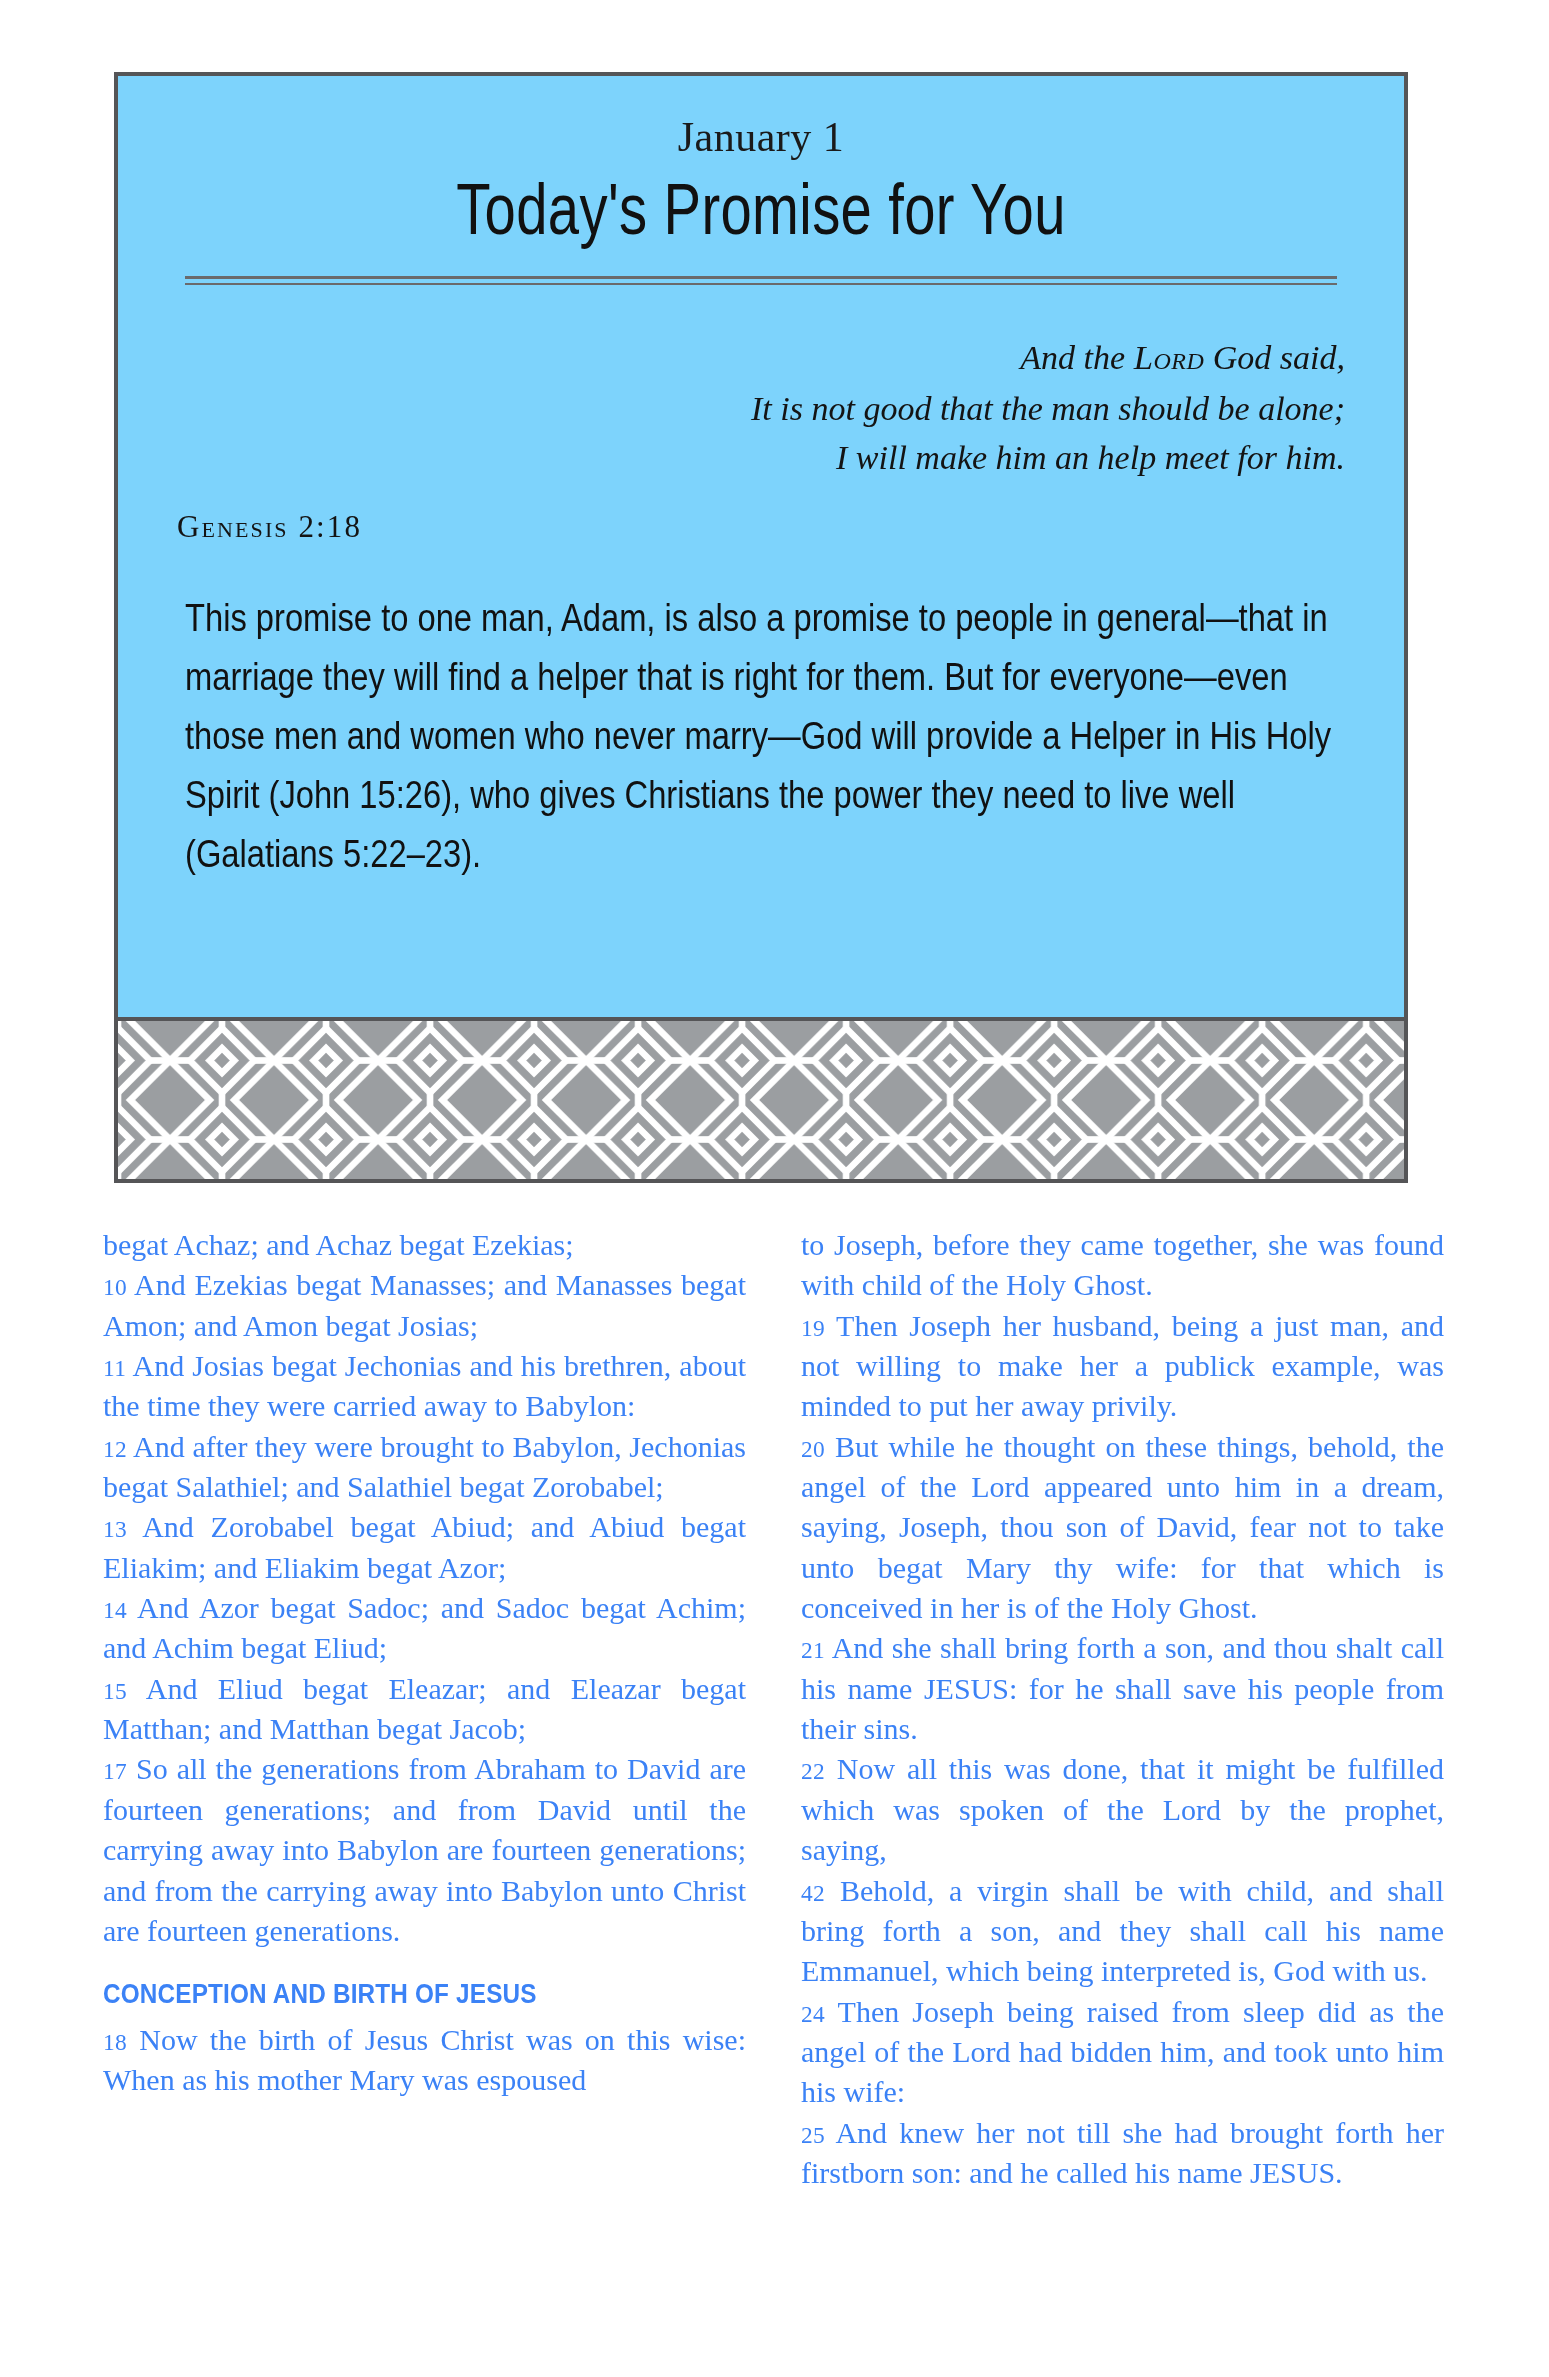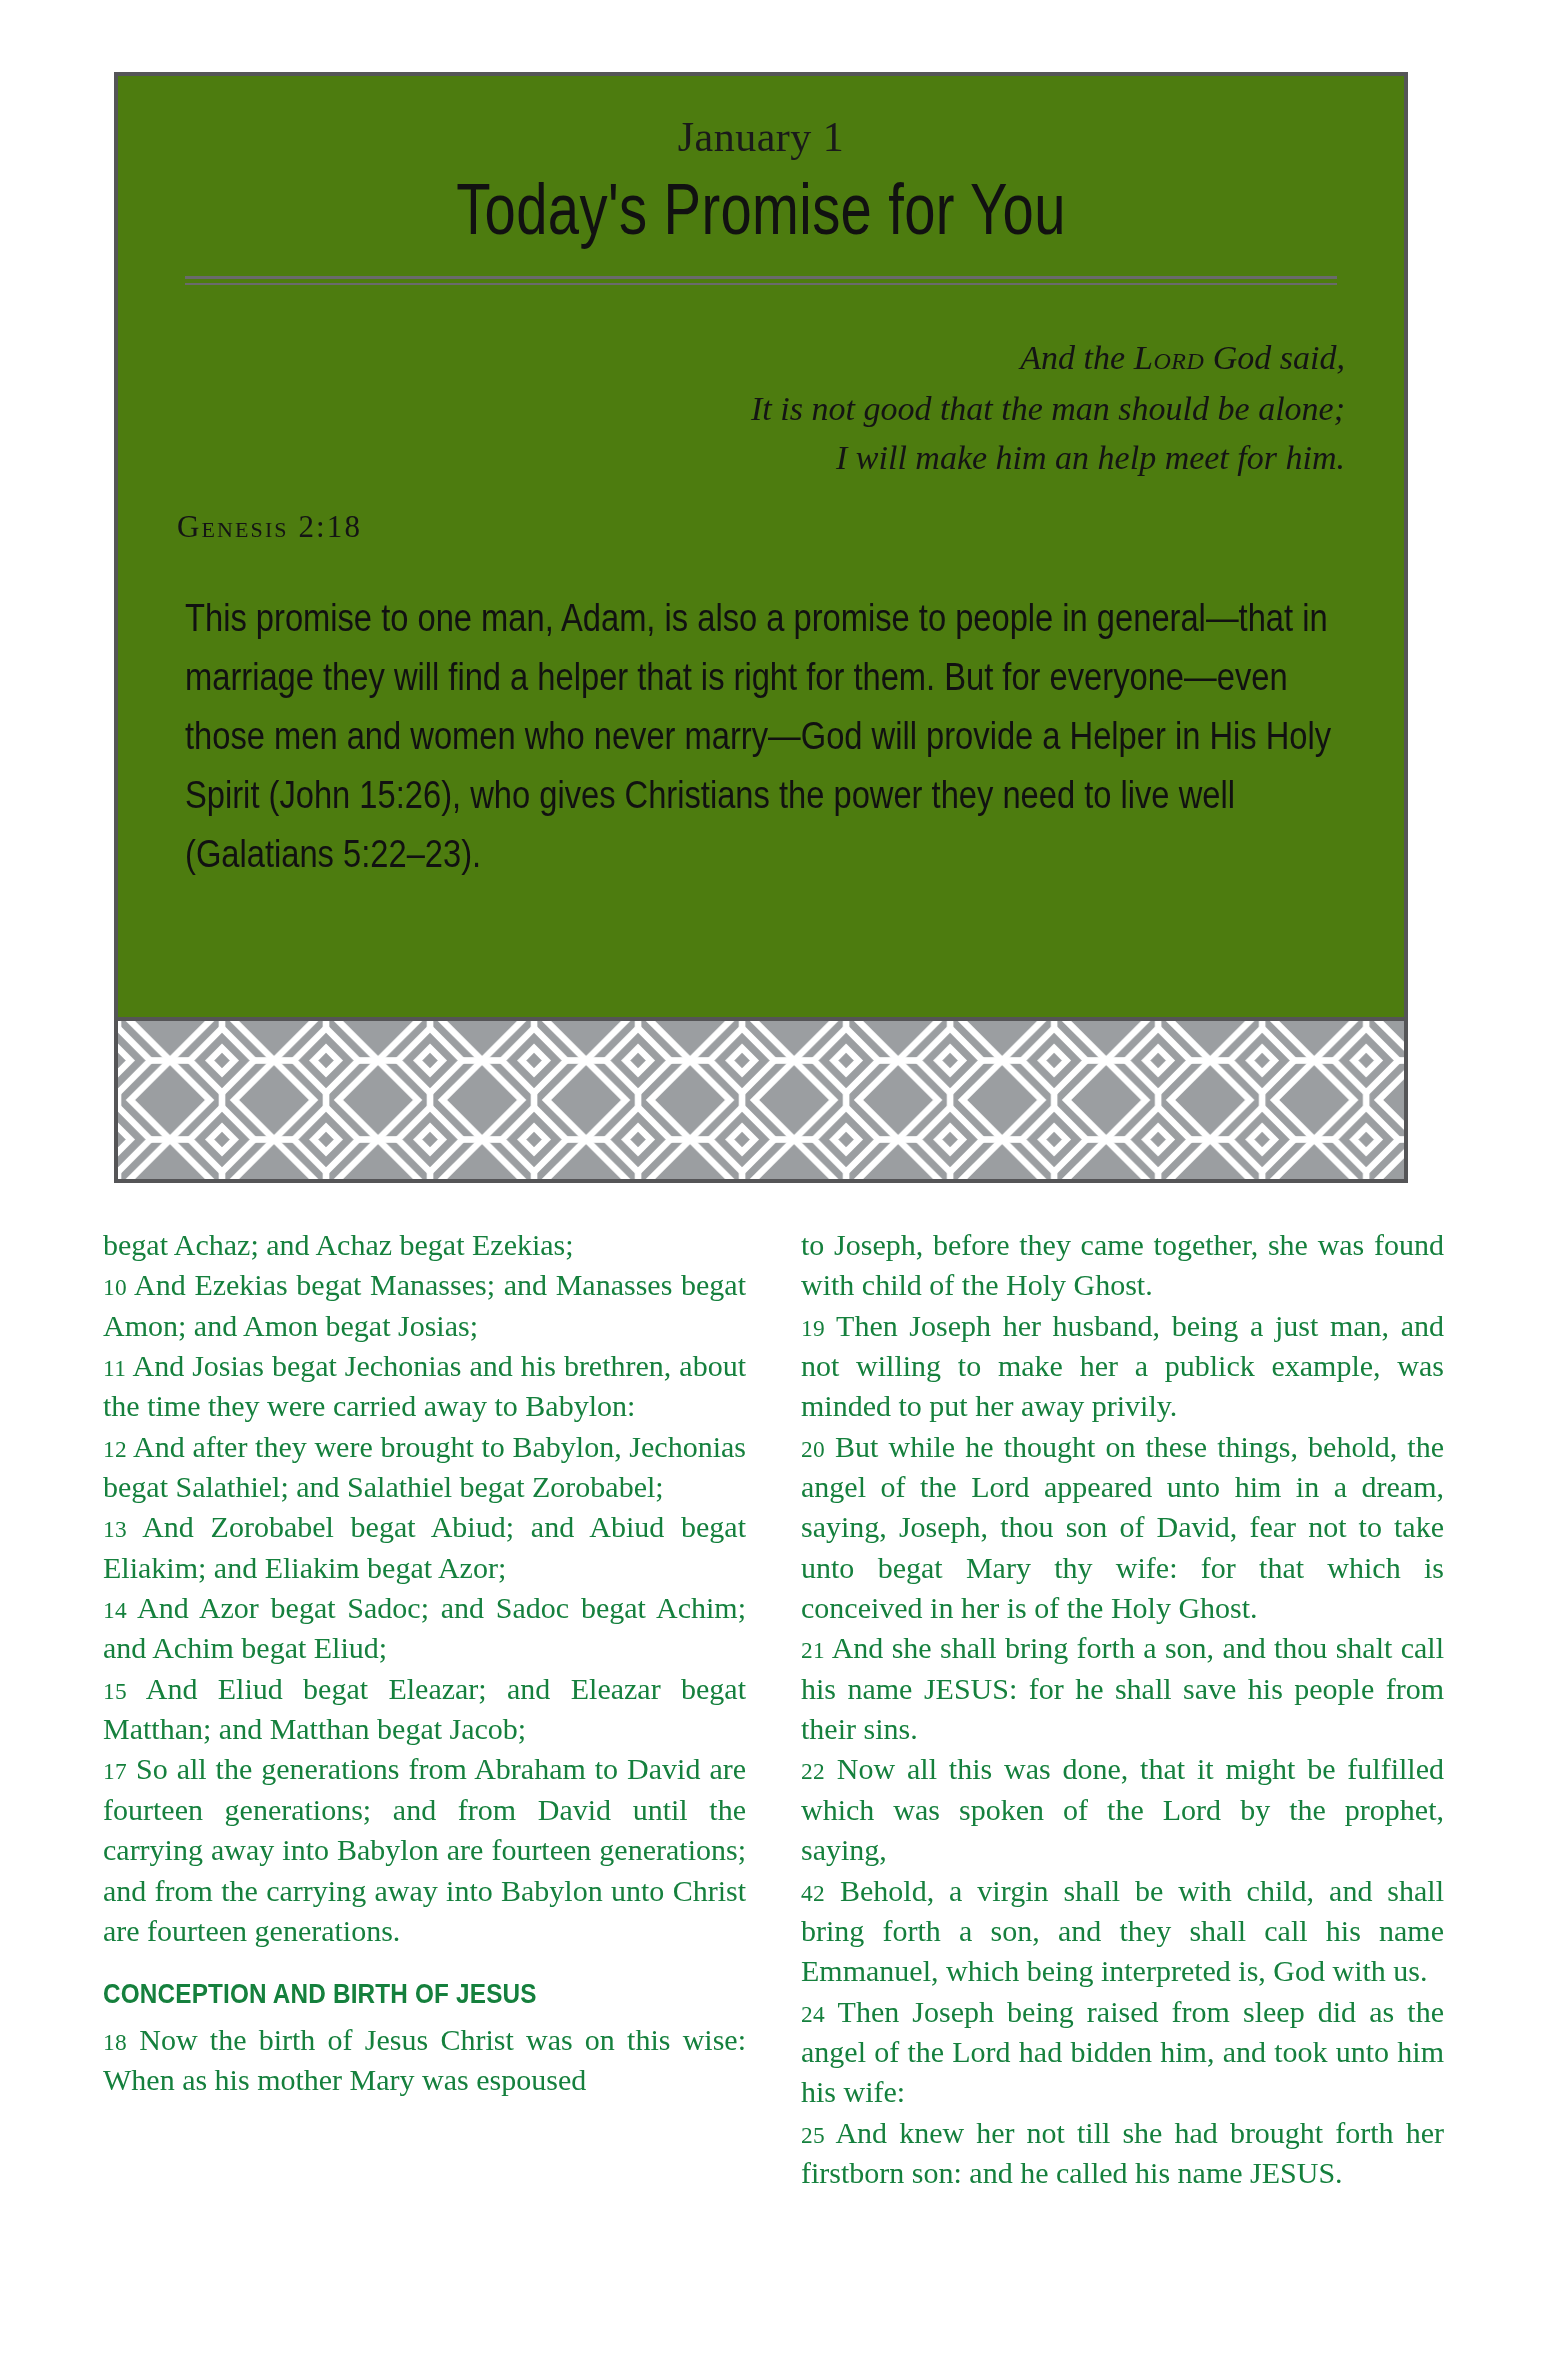--- a/index.html
+++ b/index.html
@@ -18,21 +18,21 @@
 
   
   .devotional-box {
     position: absolute;
     left: 114px;
     top: 72px;
     width: 1294px;
     height: 1111px;
     box-sizing: border-box;
     border: 4.8px solid #555557;
-    background: #4d7c0f;
+    background: #7dd3fc;
     display: flex;
     flex-direction: column;
   }
 
   .devotional-inner {
     flex: 1 1 auto;
     padding: 36px 59px 0 59px;
     box-sizing: border-box;
   }
 
@@ -138,21 +138,21 @@
     top: 1225px;
     width: 1341px;
     display: flex;
     gap: 55px;
   }
   .bible-col {
     width: 643px;
     font-family: "Liberation Serif", serif;
     font-size: 30px;
     line-height: 1.345;
-    color: #15803d;
+    color: #3b82f6;
     text-align: justify;
     text-justify: inter-word;
   }
   .bible-col p {
     margin: 0;
   }
   .verse-num {
     font-size: 0.78em;
     letter-spacing: 0.3px;
   }

